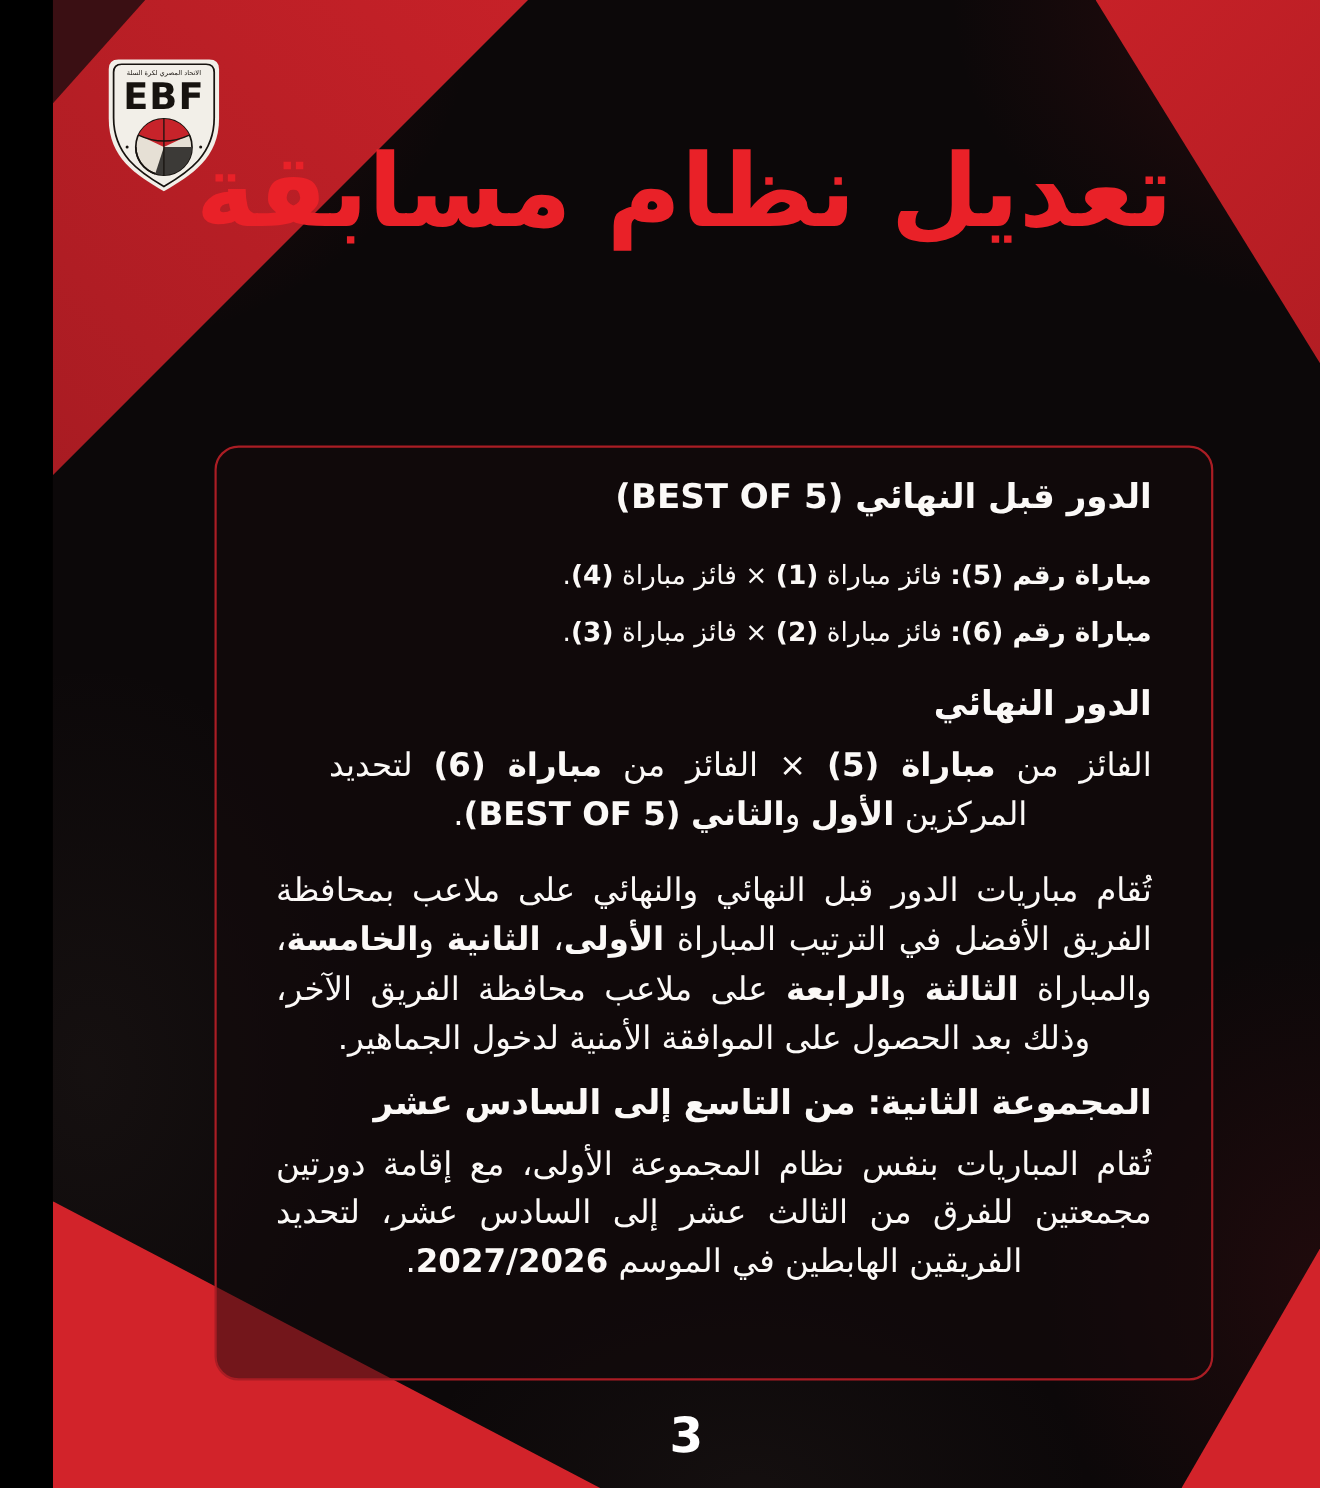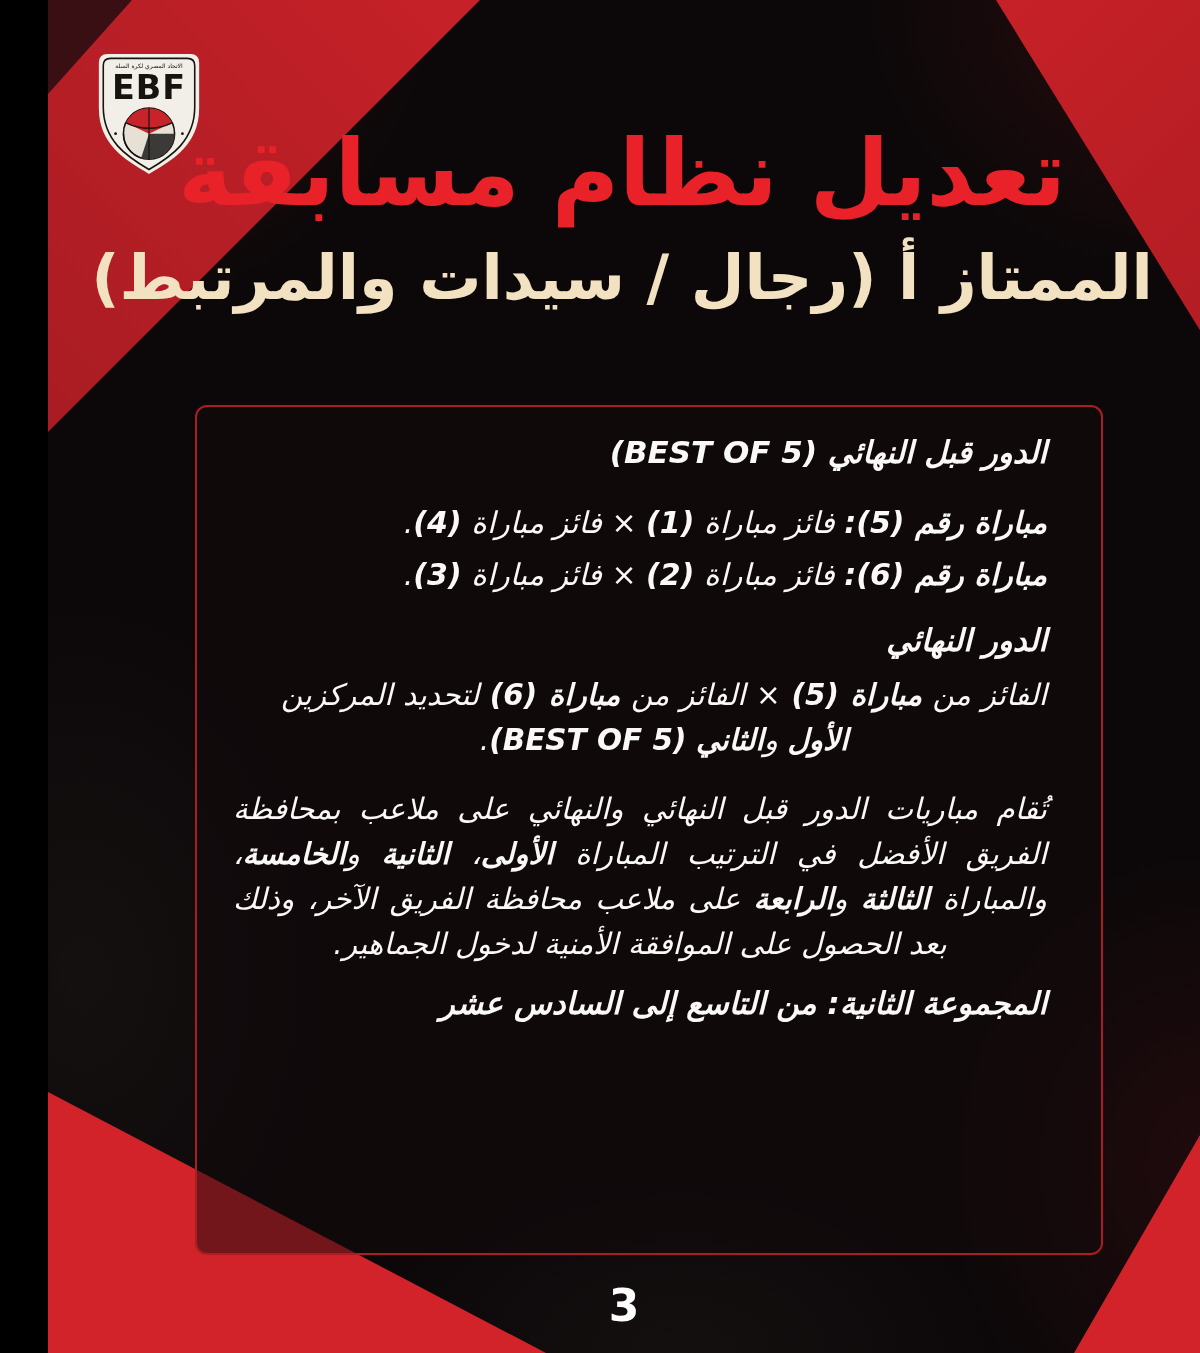--- a/index.html
+++ b/index.html
@@ -32,29 +32,29 @@
   .logo{position:absolute;left:42px;top:46px;width:118px;height:132px;}
   .logo text{font-family:"DejaVu Sans",sans-serif;}
   
   .title{position:absolute;left:0;right:4px;top:116px;text-align:center;direction:rtl;}
   .title-line1{font-size:92px;font-weight:bold;color:#e92128;line-height:1.25;
     letter-spacing:0px;}
   .title-line2{margin-top:8px;font-size:62px;font-weight:bold;color:#f2e2c2;line-height:1.25;}
   
   .panel{
     position:absolute;left:147px;top:405px;width:908px;height:850px;
-    border:2px solid #aa1d24;border-radius:12px;
+    border:2px solid #aa1d24;border-radius:22px;
     background:rgba(19,10,11,0.5);
     box-sizing:border-box;
-    padding:22px 54px 0 36px;
-    direction:rtl;color:#fbf9f7;font-style:italic;
+    padding:22px 54px 0 54px;
+    direction:rtl;color:#fbf9f7;
   }
   .sec-h{font-size:31px;font-weight:bold;line-height:46px;text-align:right;}
   .match-lines{margin-top:22px;}
-  .match-line{font-size:30px;line-height:52px;text-align:right;}
+  .match-line{font-size:24px;line-height:52px;text-align:right;}
   .sec-h2{margin-top:16px;}
   .para{font-size:29.5px;line-height:45px;text-align:justify;text-align-last:center;
     -moz-text-align-last:center;}
   .p1{margin-top:10px;margin-left:48px;}
   .p2{margin-top:14px;}
   .p3{margin-top:24px;}
   .sec-h3{margin-top:13px;}
   .p4{margin-top:10px;line-height:44px;}
   .b{font-weight:bold;}
   
@@ -94,21 +94,20 @@
     <text font-size="6.4" fill="#201a14">
       <textPath href="#logoArc" startOffset="2">Egyptian Basketball Federation</textPath>
     </text>
     <defs>
       <path id="logoArc" d="M24 92 A37 37 0 0 0 98 96"></path>
     </defs>
   </svg>
 
   <div class="title">
     <div class="title-line1">تعديل نظام مسابقة</div>
-    <div class="title-line2">الممتاز أ (رجال / سيدات والمرتبط)</div>
   </div>
 
   <div class="panel">
 
     <div class="sec-h">الدور قبل النهائي (BEST OF 5)</div>
 
     <div class="match-lines">
       <div class="match-line">
         <span class="b">مباراة رقم (5):</span><span> فائز مباراة </span><span class="b">(1)</span><span> × فائز مباراة </span><span class="b">(4)</span><span>.</span>
       </div>
@@ -123,18 +122,21 @@
       <span>الفائز من </span><span class="b">مباراة (5)</span><span> × الفائز من </span><span class="b">مباراة (6)</span><span> لتحديد المركزين </span><span class="b">الأول</span><span> و</span><span class="b">الثاني</span><span> </span><span class="b">(BEST OF 5)</span><span>.</span>
     </div>
 
 
     <div class="para p3">
       <span>تُقام مباريات الدور قبل النهائي والنهائي على ملاعب بمحافظة الفريق الأفضل في الترتيب المباراة </span><span class="b">الأولى</span><span>، </span><span class="b">الثانية</span><span> و</span><span class="b">الخامسة</span><span>، والمباراة </span><span class="b">الثالثة</span><span> و</span><span class="b">الرابعة</span><span> على ملاعب محافظة الفريق الآخر، وذلك بعد الحصول على الموافقة الأمنية لدخول الجماهير.</span>
     </div>
 
     <div class="sec-h sec-h3">المجموعة الثانية: من التاسع إلى السادس عشر</div>
 
+    <div class="para p4">
+      <span>تُقام المباريات بنفس نظام المجموعة الأولى، مع إقامة دورتين مجمعتين للفرق من الثالث عشر إلى السادس عشر، لتحديد الفريقين الهابطين في الموسم </span><span class="b">2027/2026</span><span>.</span>
+    </div>
 
   </div>
 
   <div class="page-number">3</div>
 
 </div>
 
 </body></html>

